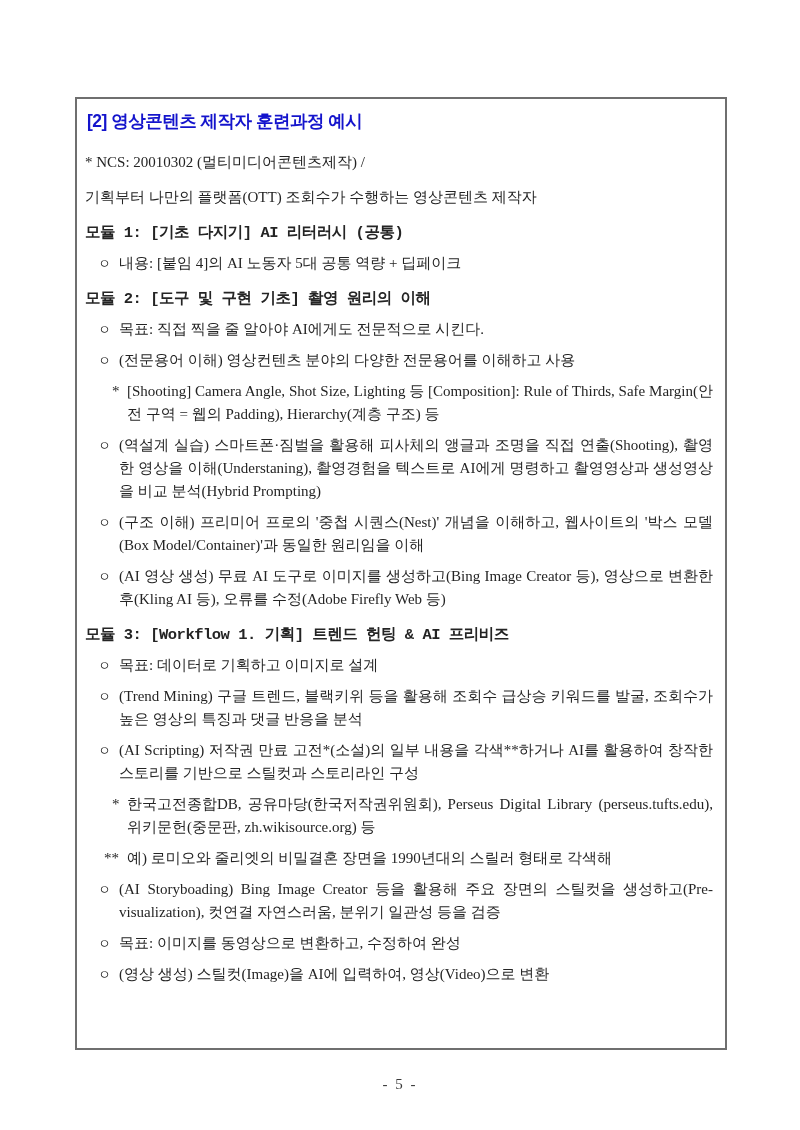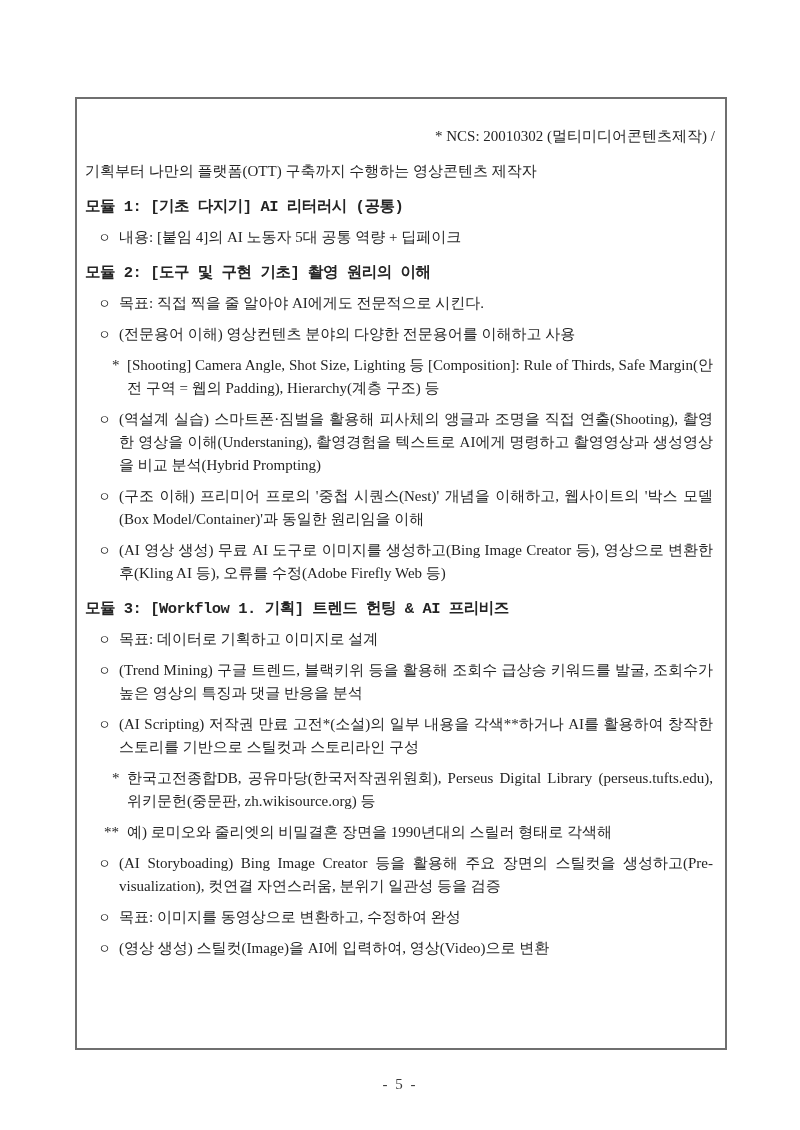--- a/index.html
+++ b/index.html
@@ -30,21 +30,20 @@
     font-weight:bold;
     font-size:17.5px;
     color:var(--title-blue);
     letter-spacing:-0.5px;
     margin:2px 0 0 2px;
   }
   .ncs-block{
     margin-top:18px;
     font-size:15px;
     line-height:23px;
-    text-align:right;
   }
   .ncs-line2{padding-left:57px;}
   .intro-line{
     margin-top:12px;
     font-size:15px;
     line-height:23px;
   }
   .section-heading{
     font-family:Liberation Mono, monospace;
     font-weight:bold;
@@ -76,26 +75,27 @@
     letter-spacing:2px;
     color:#3a3a3a;
   }
 </style>
 </head>
 <body>
 
 <div class="page">
   <div class="doc-box">
 
+    <div class="doc-title">[2] 영상콘텐츠 제작자 훈련과정 예시</div>
 
     <div class="ncs-block">
       <div class="ncs-line1">* NCS: 20010302 (멀티미디어콘텐츠제작) /</div>
     </div>
 
-    <div class="intro-line">기획부터 나만의 플랫폼(OTT) 구축까지 수행하는 영상콘텐츠 제작자</div>
+    <div class="intro-line">기획부터 나만의 플랫폼(OTT) 조회수가 수행하는 영상콘텐츠 제작자</div>
 
     <div class="section-heading">모듈 1: [기초 다지기] AI 리터러시 (공통)</div>
     <div class="item lv1">
       <span class="marker">ㅇ</span>
       <span class="text">내용: [붙임 4]의 AI 노동자 5대 공통 역량 + 딥페이크</span>
     </div>
 
     <div class="section-heading">모듈 2: [도구 및 구현 기초] 촬영 원리의 이해</div>
     <div class="item lv1">
       <span class="marker">ㅇ</span>

